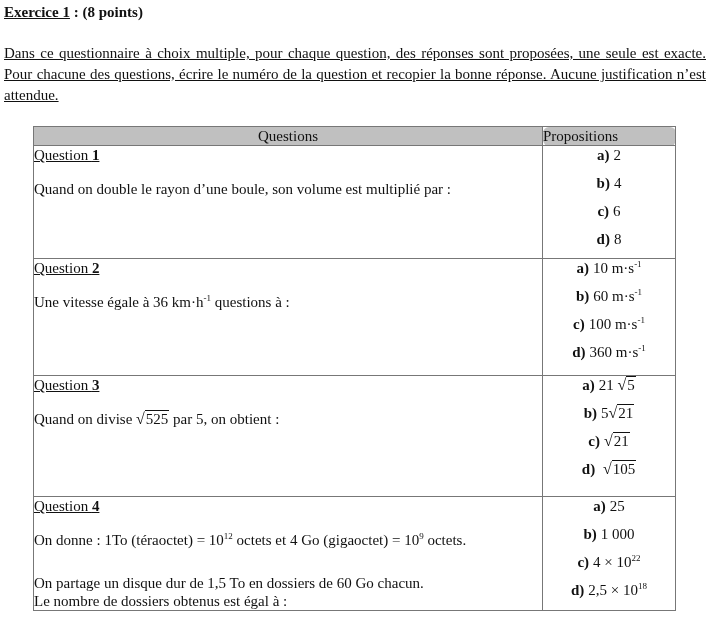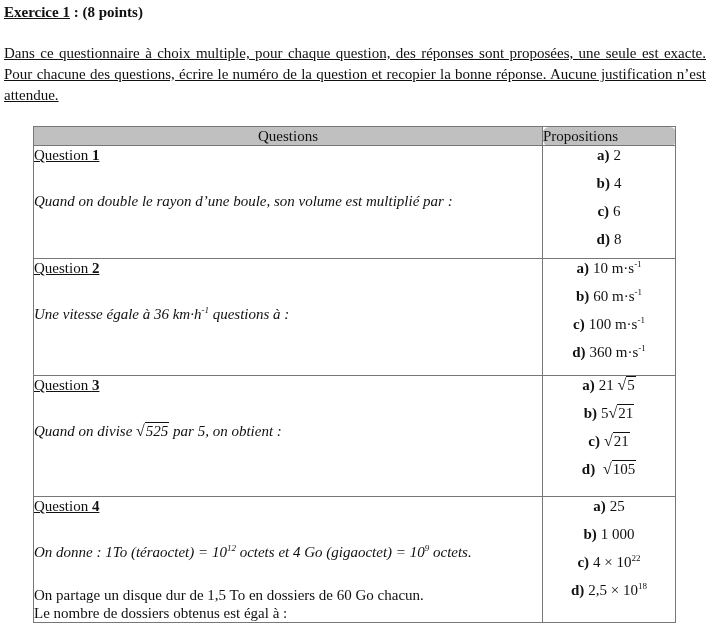--- a/index.html
+++ b/index.html
@@ -27,21 +27,21 @@
       background: #c0c0c0; font-weight: normal; height: 18px; line-height: 18px;
       font-size: 15px;
       margin-top: 26px;
     }
     th.col-q { width: 508px; text-align: center; }
     th.col-p { text-align: left; padding-left: 7px; border-radius: 6px; }
     td.qcell { padding: 2px 6px; }
     td.pcell { padding: 2px 7px; text-align: center; }
     .qhead { text-decoration: underline; line-height: 18px; }
     .qhead b { font-weight: bold; }
-    .qtext { margin-top: 28px; line-height: 18px; font-style: italic; }
+    .qtext { margin-top: 16px; line-height: 18px; }
     .qtext2 { margin-top: 25px; line-height: 18px; }
     .prop { height: 28px; line-height: 18px; }
     .prop b { font-weight: bold; margin-right: 4px; }
     sup { font-size: 9px; vertical-align: 6px; line-height: 0; }
     .sqrt { display: inline-block; }
     .sqrt .rad { font-size: 16px; }
     .sqrt .under { border-top: 1px solid #111; padding: 0 1px; }
     .row1 td { height: 108px; }
     .row2 td { height: 116px; }
     .row3 td { height: 120px; }

